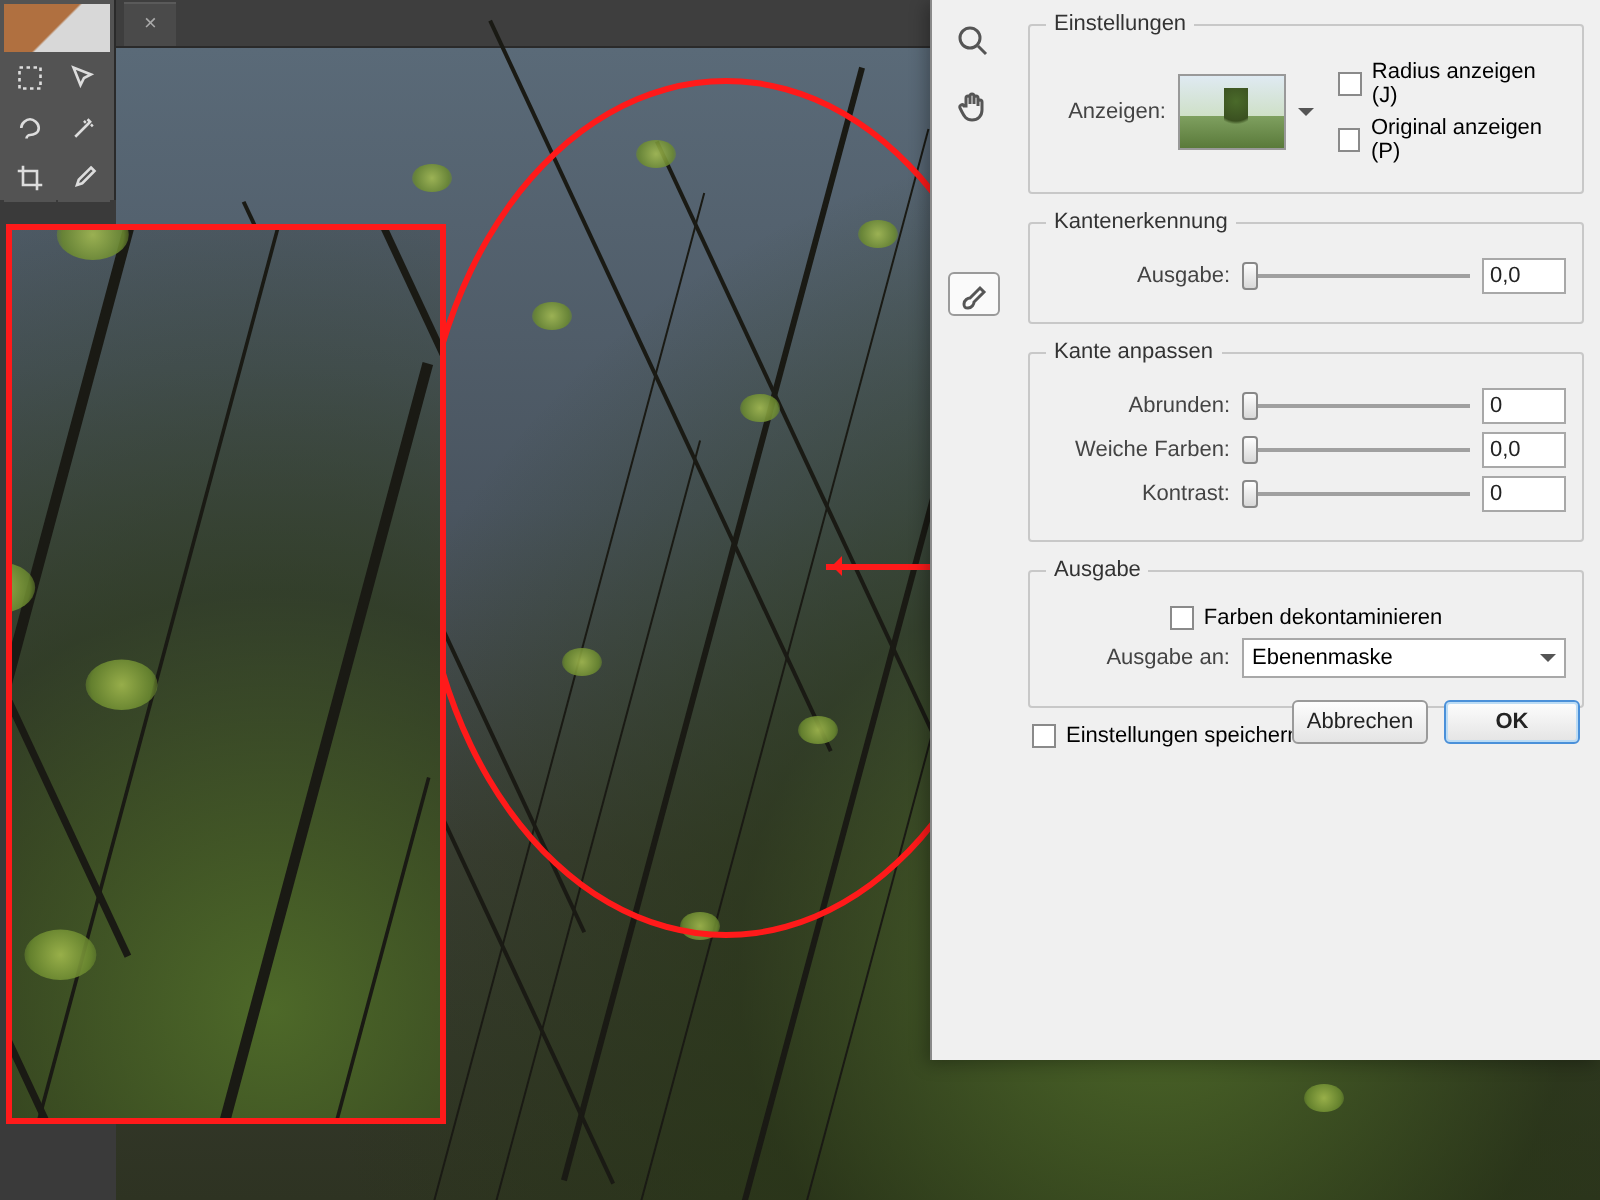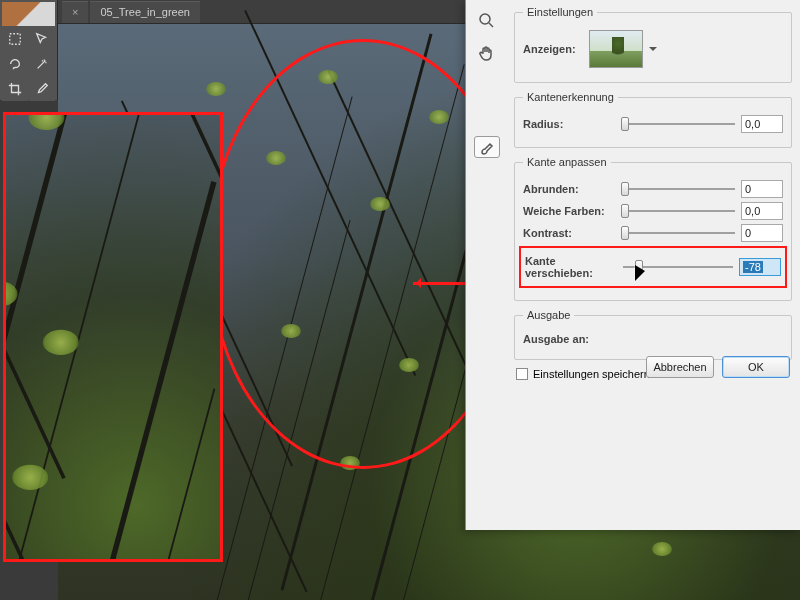--- a/index.html
+++ b/index.html
@@ -119,21 +119,21 @@
   .dlg-icons .icn svg { width: 18px; height: 18px; stroke: #555; fill: none; stroke-width: 1.5; }
   .dlg-icons .icn.boxed { border: 1px solid #9a9a9a; border-radius: 3px; background: #fafafa; }
 
   fieldset {
     border: 1px solid #c8c8c8; border-radius: 2px; margin-bottom: 8px;
     padding: 8px 8px 10px 8px;
   }
   legend { padding: 0 4px; color: #333; }
 
   .row { display: flex; align-items: center; gap: 6px; margin: 4px 0; }
-  .row .lbl { width: 92px; color: #444; font-weight: bold; }
+  .row .lbl { width: 92px; text-align: right; color: #444; }
   .row .slider {
     flex: 1; height: 16px; position: relative;
   }
   .row .slider .track {
     position: absolute; left: 0; right: 0; top: 7px; height: 2px;
     background: linear-gradient(#bcbcbc, #e4e4e4); border: 1px solid #a0a0a0;
   }
   .row .slider .thumb {
     position: absolute; top: 1px; width: 8px; height: 14px;
     background: linear-gradient(#fdfdfd, #d8d8d8);
@@ -172,21 +172,21 @@
 
   .dlg-buttons {
     position: absolute; bottom: 8px; right: 10px; display: flex; gap: 8px;
   }
   .btn {
     min-width: 68px; height: 22px; border: 1px solid #9a9a9a; border-radius: 3px;
     background: linear-gradient(#fdfdfd, #e4e4e4);
     display: flex; align-items: center; justify-content: center; color: #222;
     cursor: pointer;
   }
-  .btn.primary { border-color: #4a90d9; box-shadow: 0 0 0 1px #bcdcf5 inset; }
+  .btn.primary { border-color: #4a90d9; box-shadow: 0 0 0 1px #bcdcf5 inset; font-weight: bold; }
 
   .cursor {
     position: absolute; width: 14px; height: 18px; left: 0; top: 0;
     pointer-events: none;
   }
   .cursor::before {
     content:""; position:absolute; left:0; top:0;
     border-left: 10px solid #000; border-top: 6px solid transparent; border-bottom: 10px solid transparent;
     filter: drop-shadow(0 0 1px #fff);
   }
@@ -224,23 +224,20 @@
   <div class="tool">
       <svg viewBox="0 0 16 16">
         <path d="M12 2l2 2-7 7-3 1 1-3z"></path>
       </svg>
     </div>
 </div>
 
 <div class="doctabs">
   <div class="doctab">
     <span class="close">×</span>
-  </div>
-  <div class="doctab">
-    <span>05_Tree_in_green</span>
   </div>
 </div>
 
 <div class="canvas">
   <div class="tree-bg"></div>
   <div class="branches"></div>
   <div class="leaves">
     <span style="left:20%;top:10%"></span>
       <span style="left:28%;top:22%"></span>
     <span style="left:35%;top:8%"></span>
@@ -298,27 +295,37 @@
           </svg>
         </div>
     </div>
 
     <fieldset>
       <legend>Einstellungen</legend>
       <div class="row">
         <div class="lbl" style="width:60px">Anzeigen:</div>
         <div class="preview-thumb"></div>
         <div class="dd-arrow"></div>
+        <div style="flex:1;display:flex;flex-direction:column;gap:4px;margin-left:6px">
+          <div class="chk">
+            <div class="box"></div>
+            <span>Radius anzeigen (J)</span>
+          </div>
+          <div class="chk">
+            <div class="box"></div>
+            <span>Original anzeigen (P)</span>
+          </div>
+        </div>
       </div>
     </fieldset>
 
     <fieldset>
       <legend>Kantenerkennung</legend>
       <div class="row">
-        <div class="lbl">Radius:</div>
+        <div class="lbl">Ausgabe:</div>
         <div class="slider">
             <div class="track"></div>
             <div class="thumb" style="left:0"></div>
           </div>
         <div class="valbox">
             <span>0,0</span>
           </div>
       </div>
     </fieldset>
 
@@ -347,39 +354,36 @@
       <div class="row">
         <div class="lbl">Kontrast:</div>
         <div class="slider">
             <div class="track"></div>
             <div class="thumb" style="left:0"></div>
           </div>
         <div class="valbox">
             <span>0</span>
           </div>
       </div>
-      <div class="highlight-row">
-        <div class="row">
-          <div class="lbl">Kante verschieben:</div>
-          <div class="slider">
-            <div class="track"></div>
-              <div class="thumb" style="left:11%"></div>
-            <div class="cursor" style="left:11%;top:6px"></div>
-          </div>
-          <div class="valbox sel">
-              <span>-78</span>
-            </div>
-        </div>
-      </div>
     </fieldset>
 
     <fieldset>
       <legend>Ausgabe</legend>
+      <div class="row" style="justify-content:center">
+        <div class="chk">
+          <div class="box"></div>
+          <span>Farben dekontaminieren</span>
+        </div>
+      </div>
       <div class="row">
         <div class="lbl">Ausgabe an:</div>
+        <div class="combo">
+          <span>Ebenenmaske</span>
+          <div class="dd-arrow"></div>
+        </div>
       </div>
     </fieldset>
 
     <div class="chk" style="margin:4px 0 0 2px">
       <div class="box"></div>
       <span>Einstellungen speichern</span>
     </div>
 
     <div class="dlg-buttons">
       <div class="btn">

